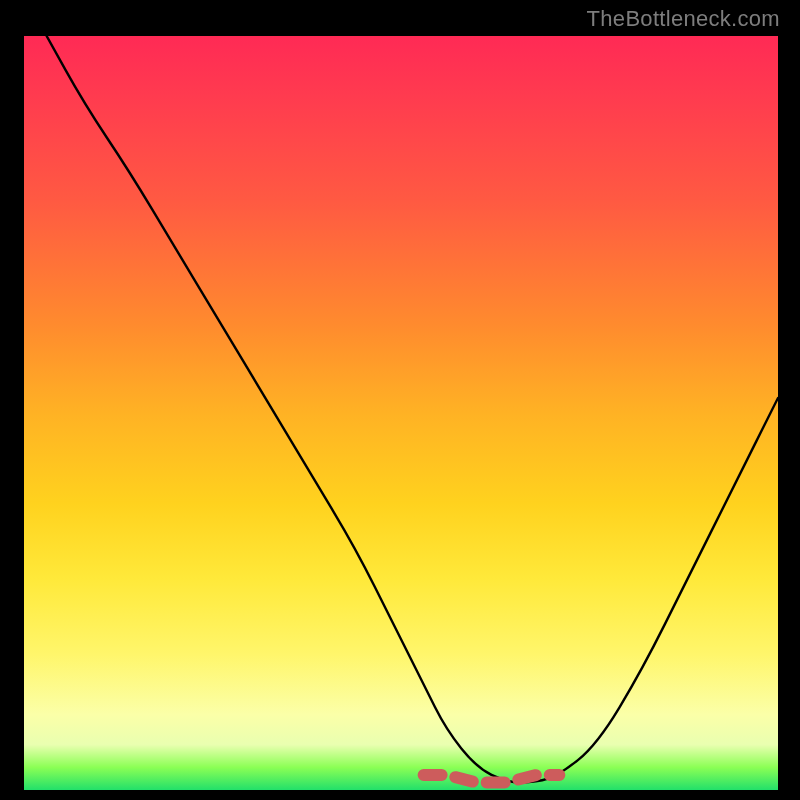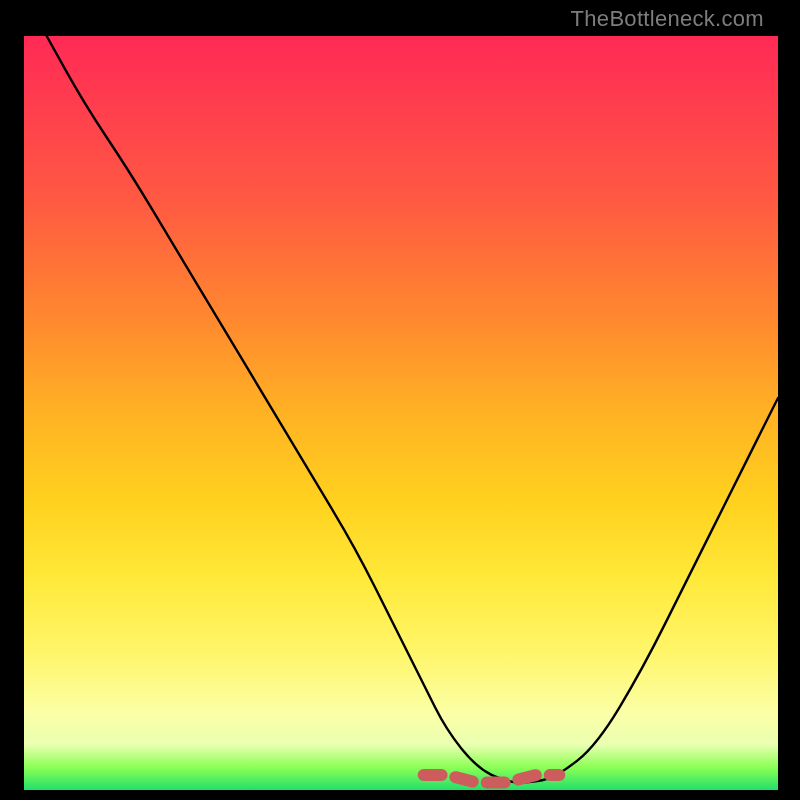--- a/index.html
+++ b/index.html
@@ -36,21 +36,21 @@
         #fff66b 82%,
         #fbffa8 90%,
         #e9ffb0 94%,
         #8bff55 97%,
         #22e06a 100%
       );
   }
   .watermark {
     position: absolute;
     top: 6px;
-    right: 36px;
+    right: 20px;
     color: #7d7d7d;
     font-size: 22px;
     font-weight: 500;
     letter-spacing: 0.3px;
     user-select: none;
   }
   svg.curve {
     position: absolute;
     left: 0;
     top: 0;

